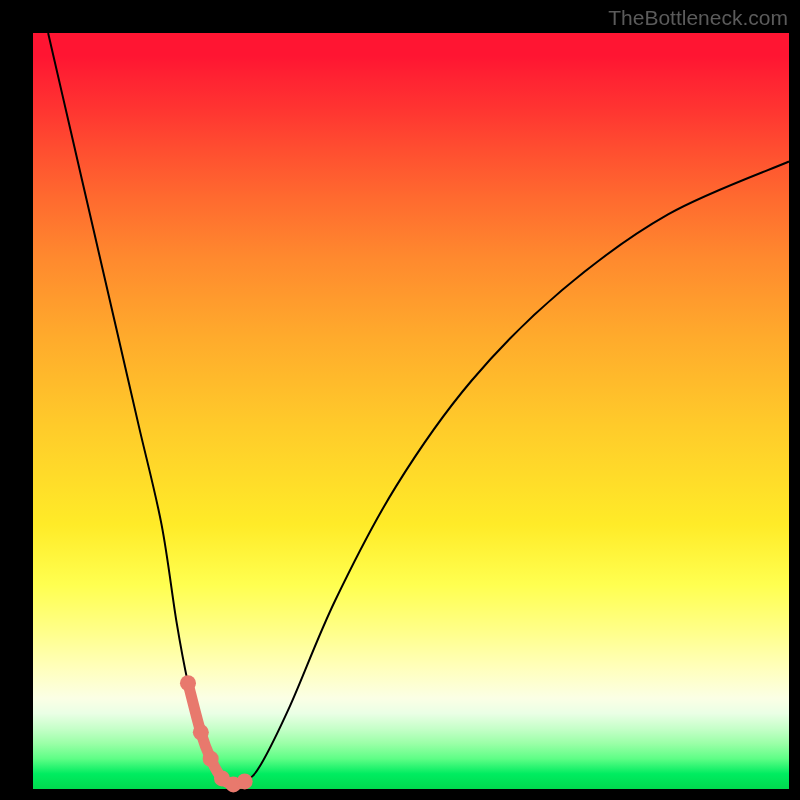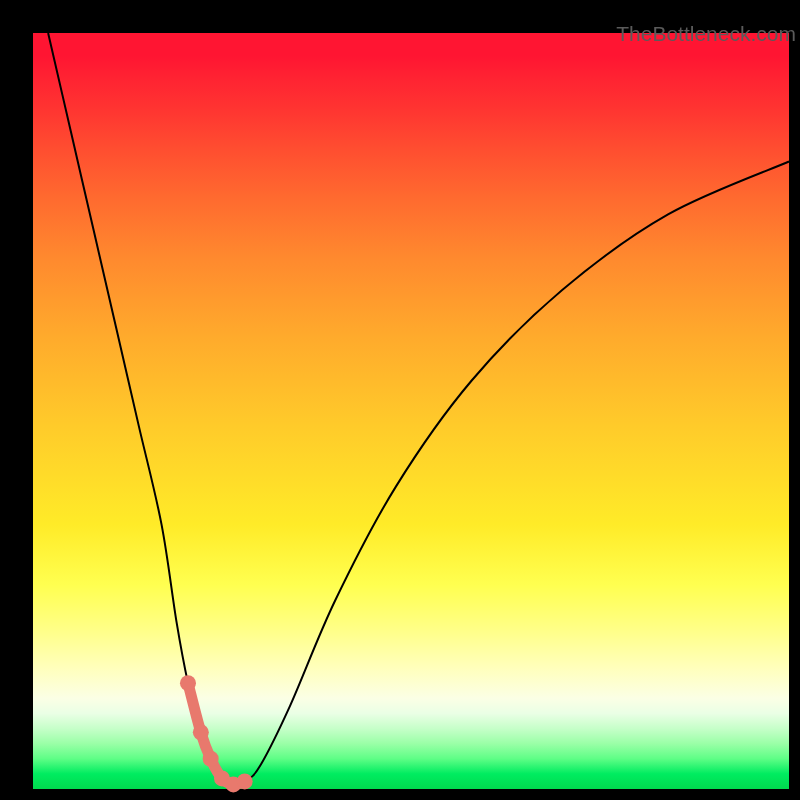--- a/index.html
+++ b/index.html
@@ -36,26 +36,25 @@
       rgb(198, 255, 201) 92%,
       rgb(154, 255, 167) 94%,
       rgb(94, 254, 134) 96%,
       rgb(0, 236, 96) 98%,
       rgb(0, 218, 78) 100%
     );
   }
   .attribution {
     position: absolute;
     top: 6px;
-    right: 4px;
+    right: 12px;
     font-family: Arial, Helvetica, sans-serif;
     font-size: 21px;
     font-weight: 500;
     color: #5b5b5b;
-    margin-top: 16px;
   }
   svg.curve {
     position: absolute;
     left: 0; top: 0;
     width: 756px; height: 756px;
     overflow: visible;
   }
   .curve-line {
     fill: none;
     stroke: #000;

